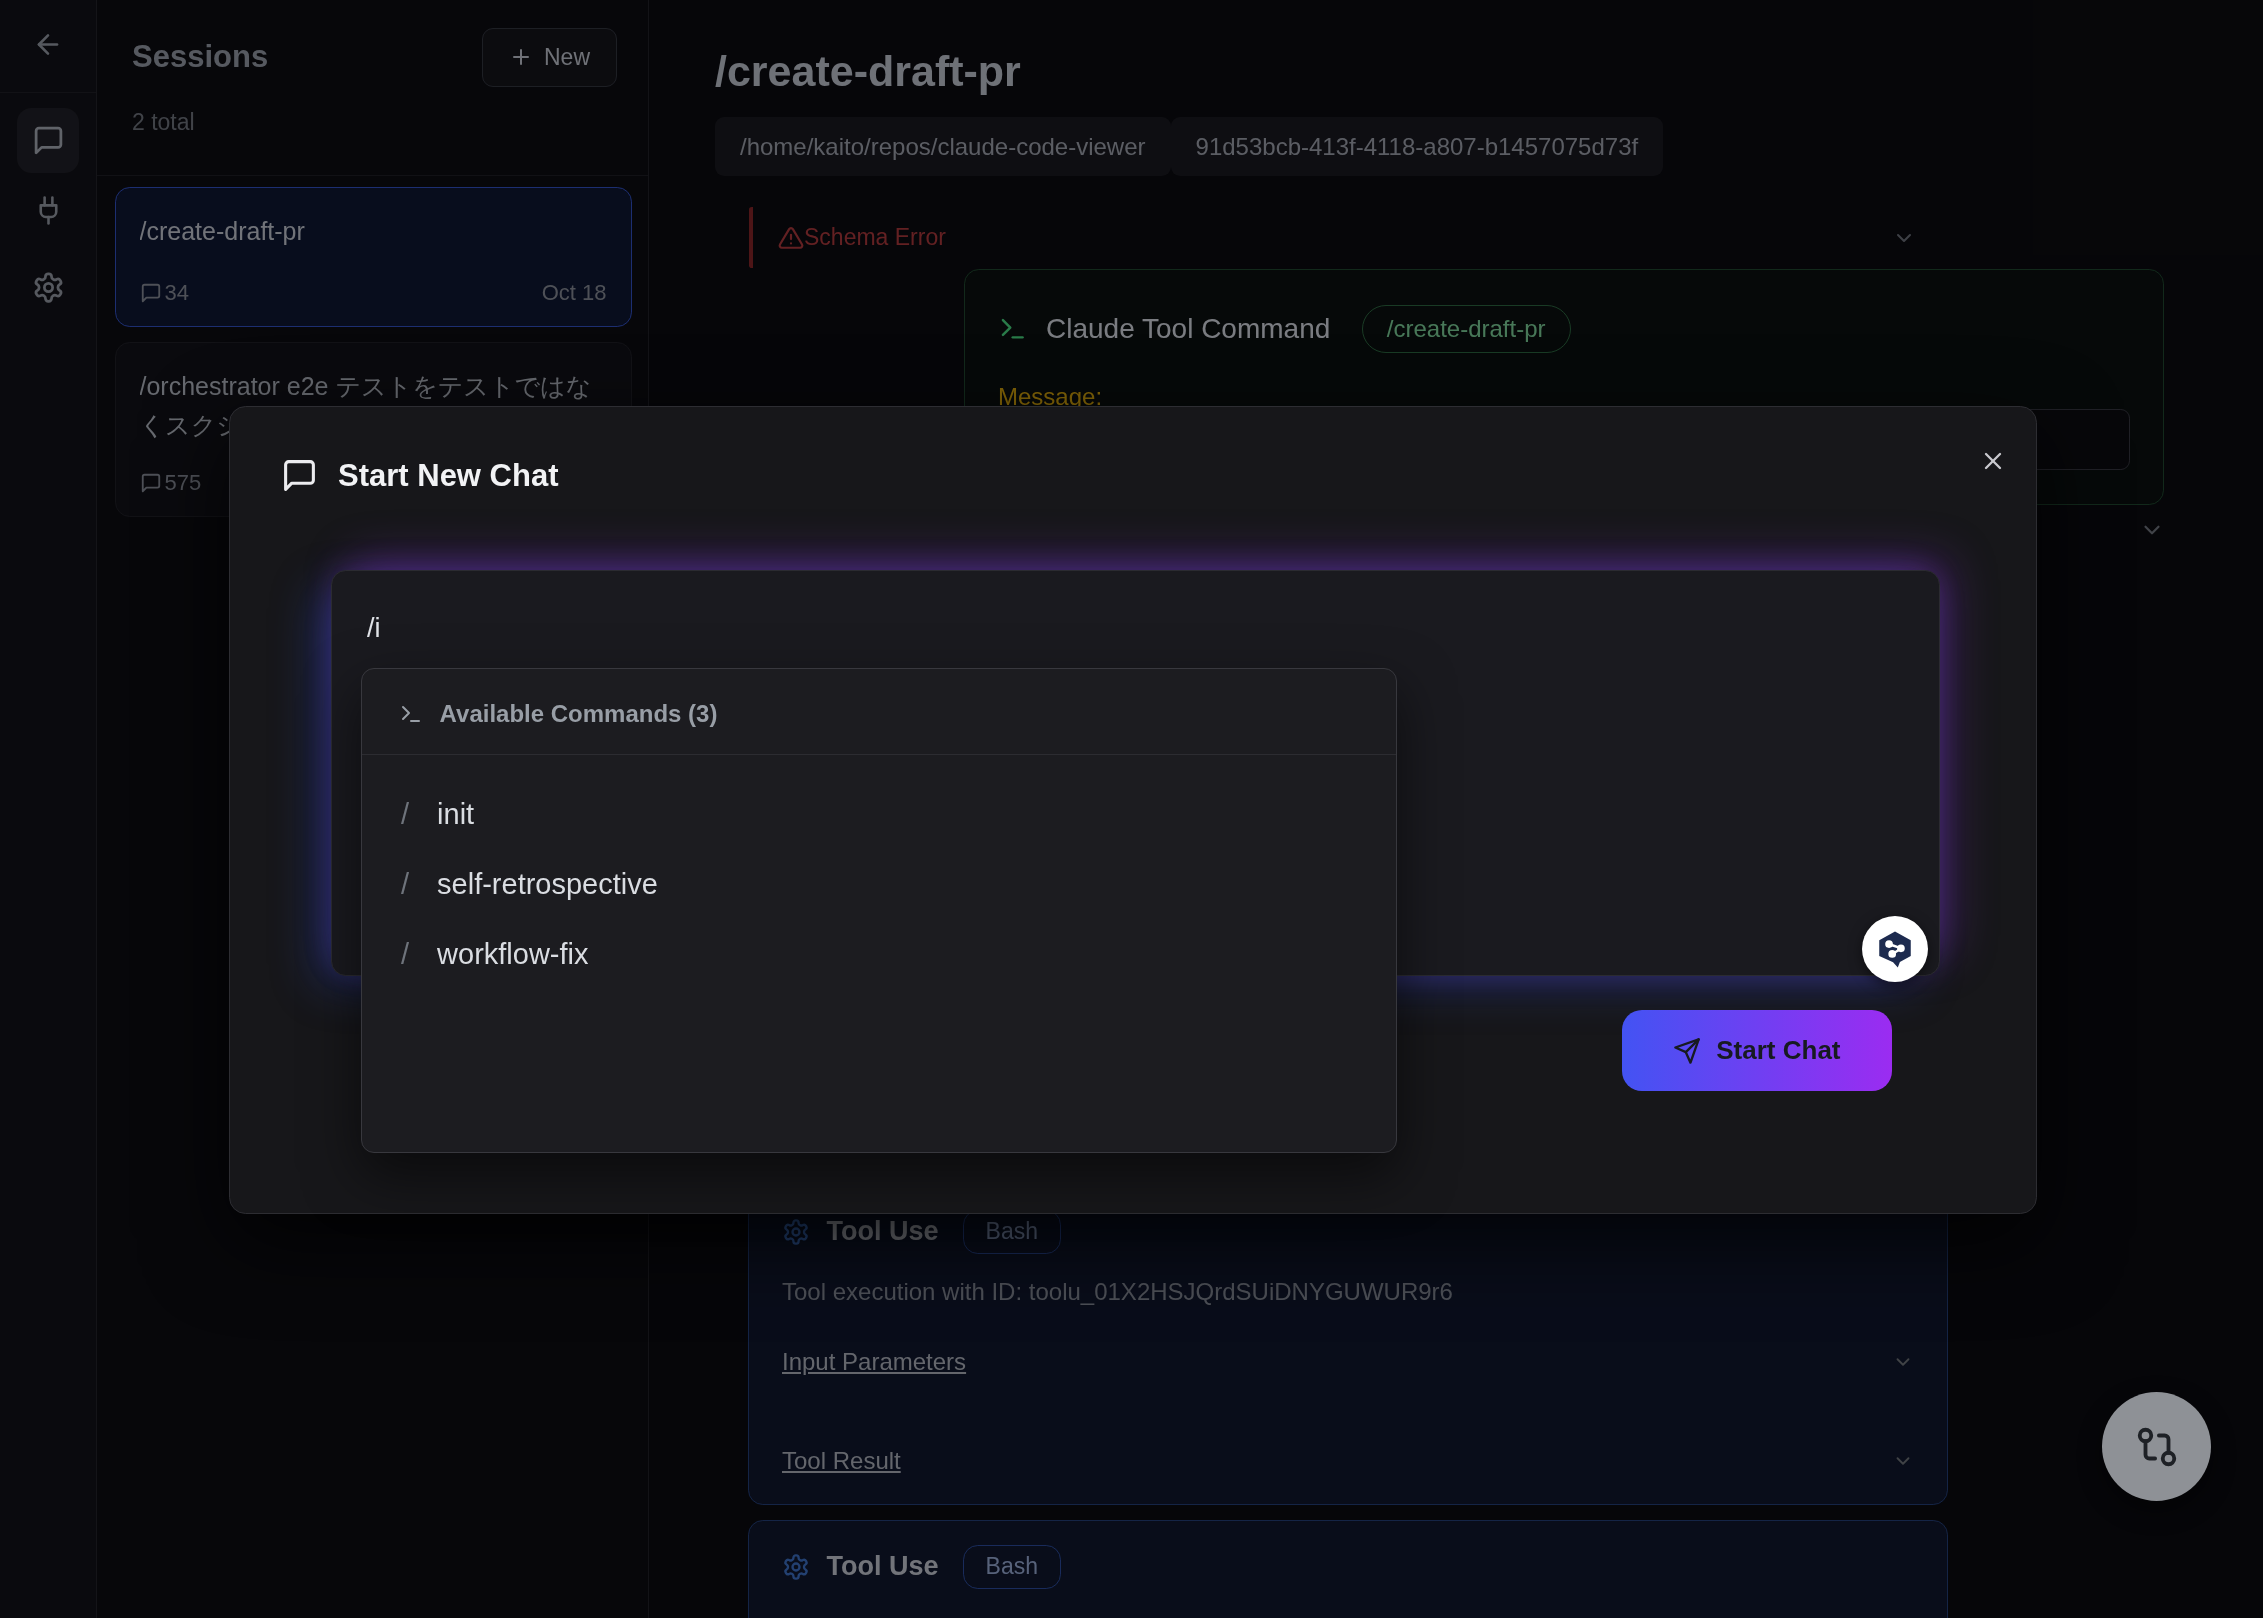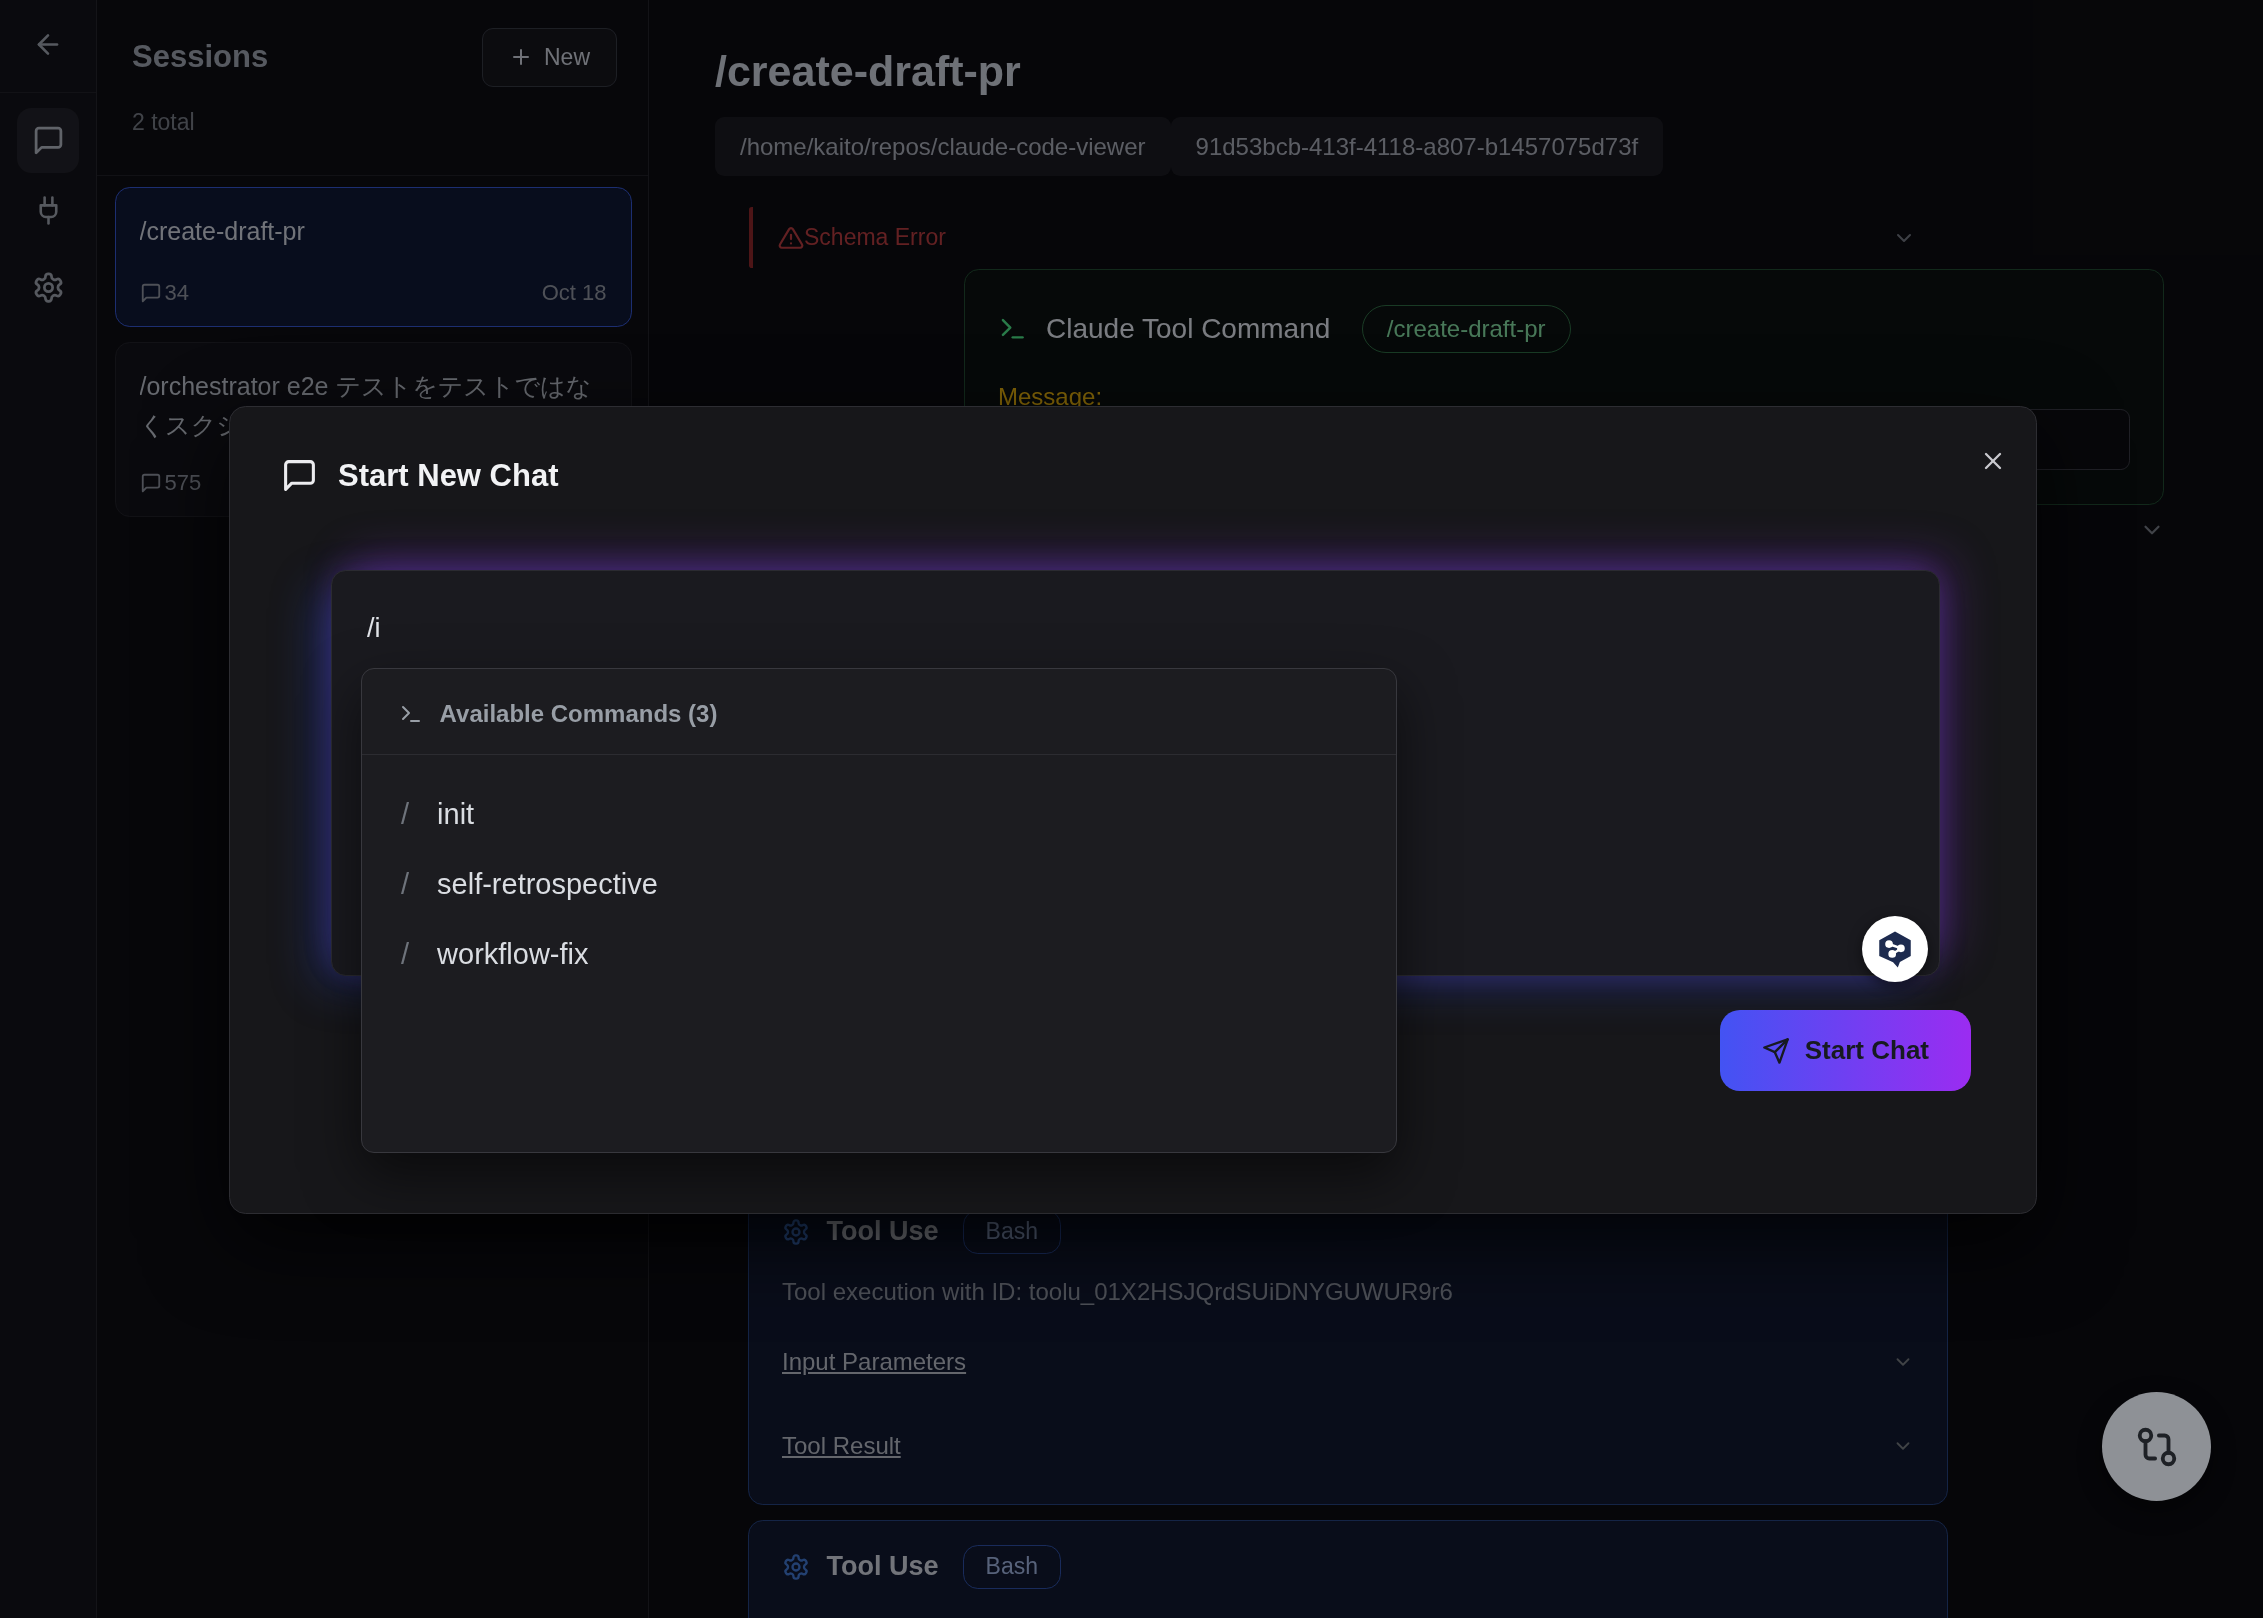--- a/index.html
+++ b/index.html
@@ -52,34 +52,34 @@
   .tool-card.one{top:1170px;height:335px;}
   .tool-card.two{top:1520px;height:203px;}
   .tool-head{display:flex;align-items:center;gap:16.6px;}
   .tool-card.one .tool-head{margin-top:39px;}
   .tool-card.two .tool-head{margin-top:24px;}
   .tool-title{font-size:27px;font-weight:600;color:#ced2d9;}
   .tool-badge{margin-left:7.4px;border:1.4px solid #2c4da0;border-radius:14.8px;padding:7.4px 22px;font-size:23px;color:#9db1d9;}
   .tool-exec{margin-top:24px;font-size:24px;color:#8b9099;}
   .tool-section{display:flex;align-items:center;justify-content:space-between;font-size:24px;color:#b4b8c0;cursor:pointer;text-decoration:underline;}
   .tool-section.first{margin-top:42px;}
-  .tool-section.second{margin-top:56px;}
+  .tool-section.second{margin-top:71px;}
   .tool-section .chev{color:#74787b;}
 
   
   .overlay{position:absolute;inset:0;background:rgba(3,3,6,0.45);z-index:5;}
   .modal{position:absolute;left:229px;top:406px;width:1808px;height:808px;background:#17171a;border:0.9px solid #2d2d32;border-radius:16.6px;box-shadow:0 28px 83px rgba(0,0,0,.75);z-index:10;}
   .modal-head{position:absolute;left:51px;top:50px;display:flex;align-items:center;gap:20px;color:#ececef;}
   .modal-title{font-size:31px;font-weight:bold;color:#f2f3f5;}
   .modal-close{position:absolute;left:1749px;top:33px;width:41px;height:41px;background:none;border:none;color:#c9c9ce;cursor:pointer;padding:0;}
   .input-shell{position:absolute;left:101px;top:163px;width:1609px;height:406px;background:#1a1a1f;border-radius:14.8px;border:0.9px solid #2b2b31;
     box-shadow:-18.5px 13px 48px -7.4px rgba(47,82,220,.38), 14.8px -14.8px 48px -7.4px rgba(150,60,235,.34), 0 -5.5px 31px -5.5px rgba(150,60,235,.22);}
   .input-value{position:absolute;left:35px;top:42px;font-size:27px;color:#e0e3e8;white-space:pre;}
   .logo-bubble{position:absolute;left:1632px;top:509px;width:66px;height:66px;border-radius:50%;background:#ffffff;display:flex;align-items:center;justify-content:center;box-shadow:0 3.7px 13px rgba(0,0,0,.5);cursor:pointer;border:none;padding:0;}
-  .start-btn{position:absolute;left:1490px;top:603px;width:251px;height:81px;border:none;border-radius:20px;background:linear-gradient(90deg,#4353f3,#9b2cf1);display:flex;align-items:center;justify-content:center;gap:14.8px;font-size:26px;font-weight:600;color:#171a21;cursor:pointer;}
+  .start-btn{position:absolute;left:1392px;top:603px;width:270px;height:81px;border:none;border-radius:20px;background:linear-gradient(90deg,#4353f3,#9b2cf1);display:flex;align-items:center;justify-content:center;gap:14.8px;font-size:26px;font-weight:600;color:#171a21;cursor:pointer;}
 
   .cmd-dropdown{position:absolute;left:131px;top:261px;width:1036px;height:485px;background:#1c1c20;border:0.9px solid #38383e;border-radius:13px;box-shadow:0 22px 55px rgba(0,0,0,.55);}
   .dd-head{display:flex;align-items:center;gap:16.6px;padding:31px 37px 26px 37px;color:#989ea6;}
   .dd-head-label{font-size:24px;font-weight:600;}
   .dd-divider{border-top:0.9px solid #2c2c31;}
   .dd-items{padding:24px 39px;}
   .dd-item{display:flex;align-items:center;gap:28px;padding:18.5px 0;cursor:pointer;font-family:"DejaVu Sans Mono",monospace;font-size:29px;}
   .dd-item .pfx{color:#6e737b;}
   .dd-item .nm{color:#dadde2;}
 

